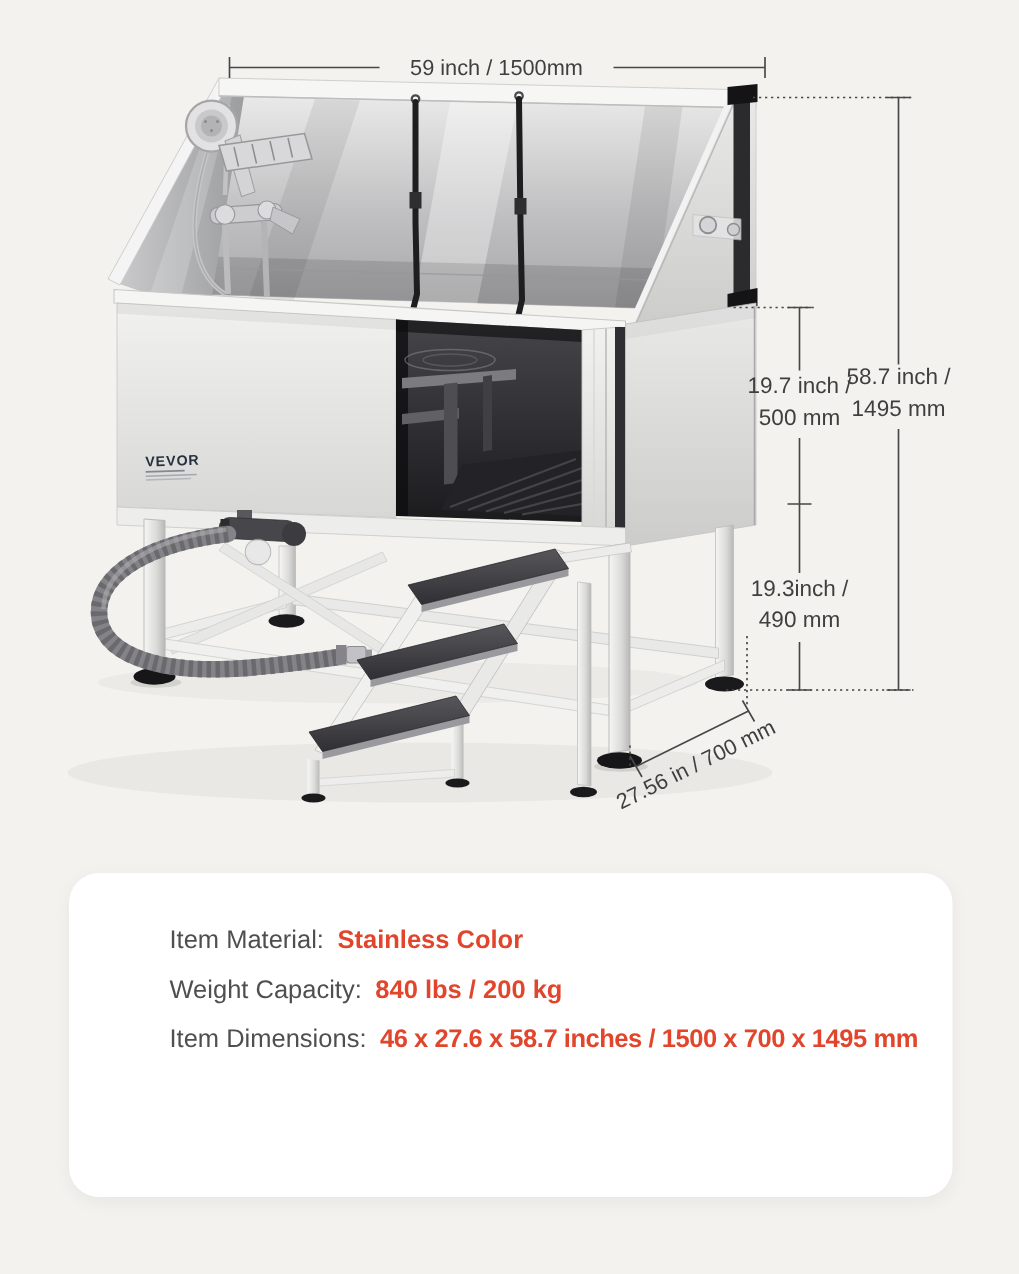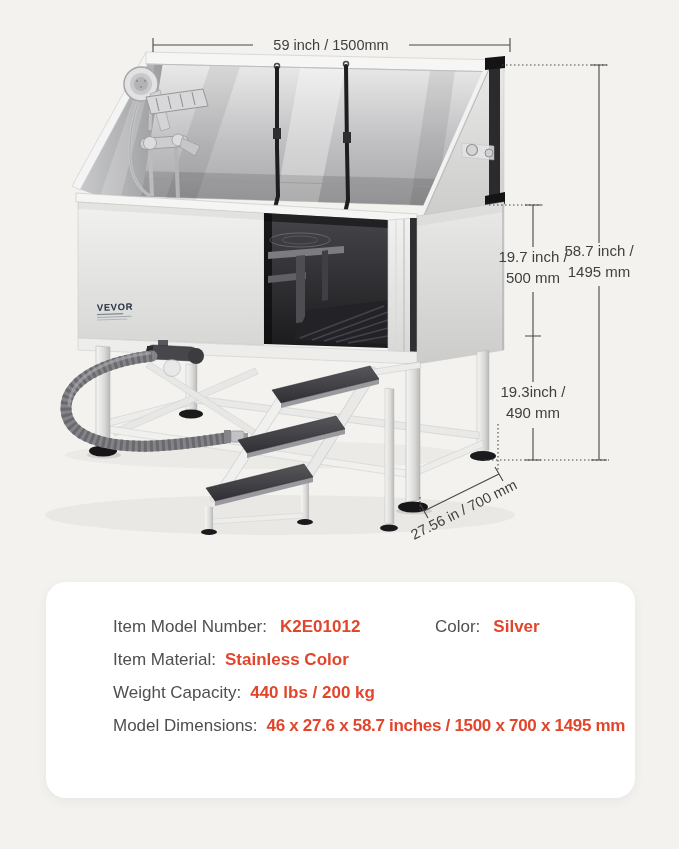--- a/index.html
+++ b/index.html
@@ -289,30 +289,24 @@
       </g>
 
       <g>
         <path d="M424,511 L499,474 M420,504 L428,518 M495,467 L503,481"></path>
         <text class="dim-label-sm" text-anchor="middle" stroke="none" transform="translate(466,514) rotate(-26.5)">27.56 in / 700 mm</text>
       </g>
     </g>
   </svg>
 
   <div class="spec-card">
-    <div class="spec-row row-first">
-      <span>Item Model Number:</span><span class="spec-value">K2E01012</span>
-      <span class="color-group">
-        <span>Color:</span><span class="spec-value">Silver</span>
-      </span>
-    </div>
     <div class="spec-row">
       <span>Item Material:</span><span class="spec-value">Stainless Color</span>
     </div>
     <div class="spec-row">
-      <span>Weight Capacity:</span><span class="spec-value">440 lbs / 200 kg</span>
+      <span>Weight Capacity:</span><span class="spec-value">840 lbs / 200 kg</span>
     </div>
     <div class="spec-row row-dims">
-      <span>Model Dimensions:</span><span class="spec-value">46 x 27.6 x 58.7 inches / 1500 x 700 x 1495 mm</span>
+      <span>Item Dimensions:</span><span class="spec-value">46 x 27.6 x 58.7 inches / 1500 x 700 x 1495 mm</span>
     </div>
   </div>
 
 </div>
 
 </body></html>

